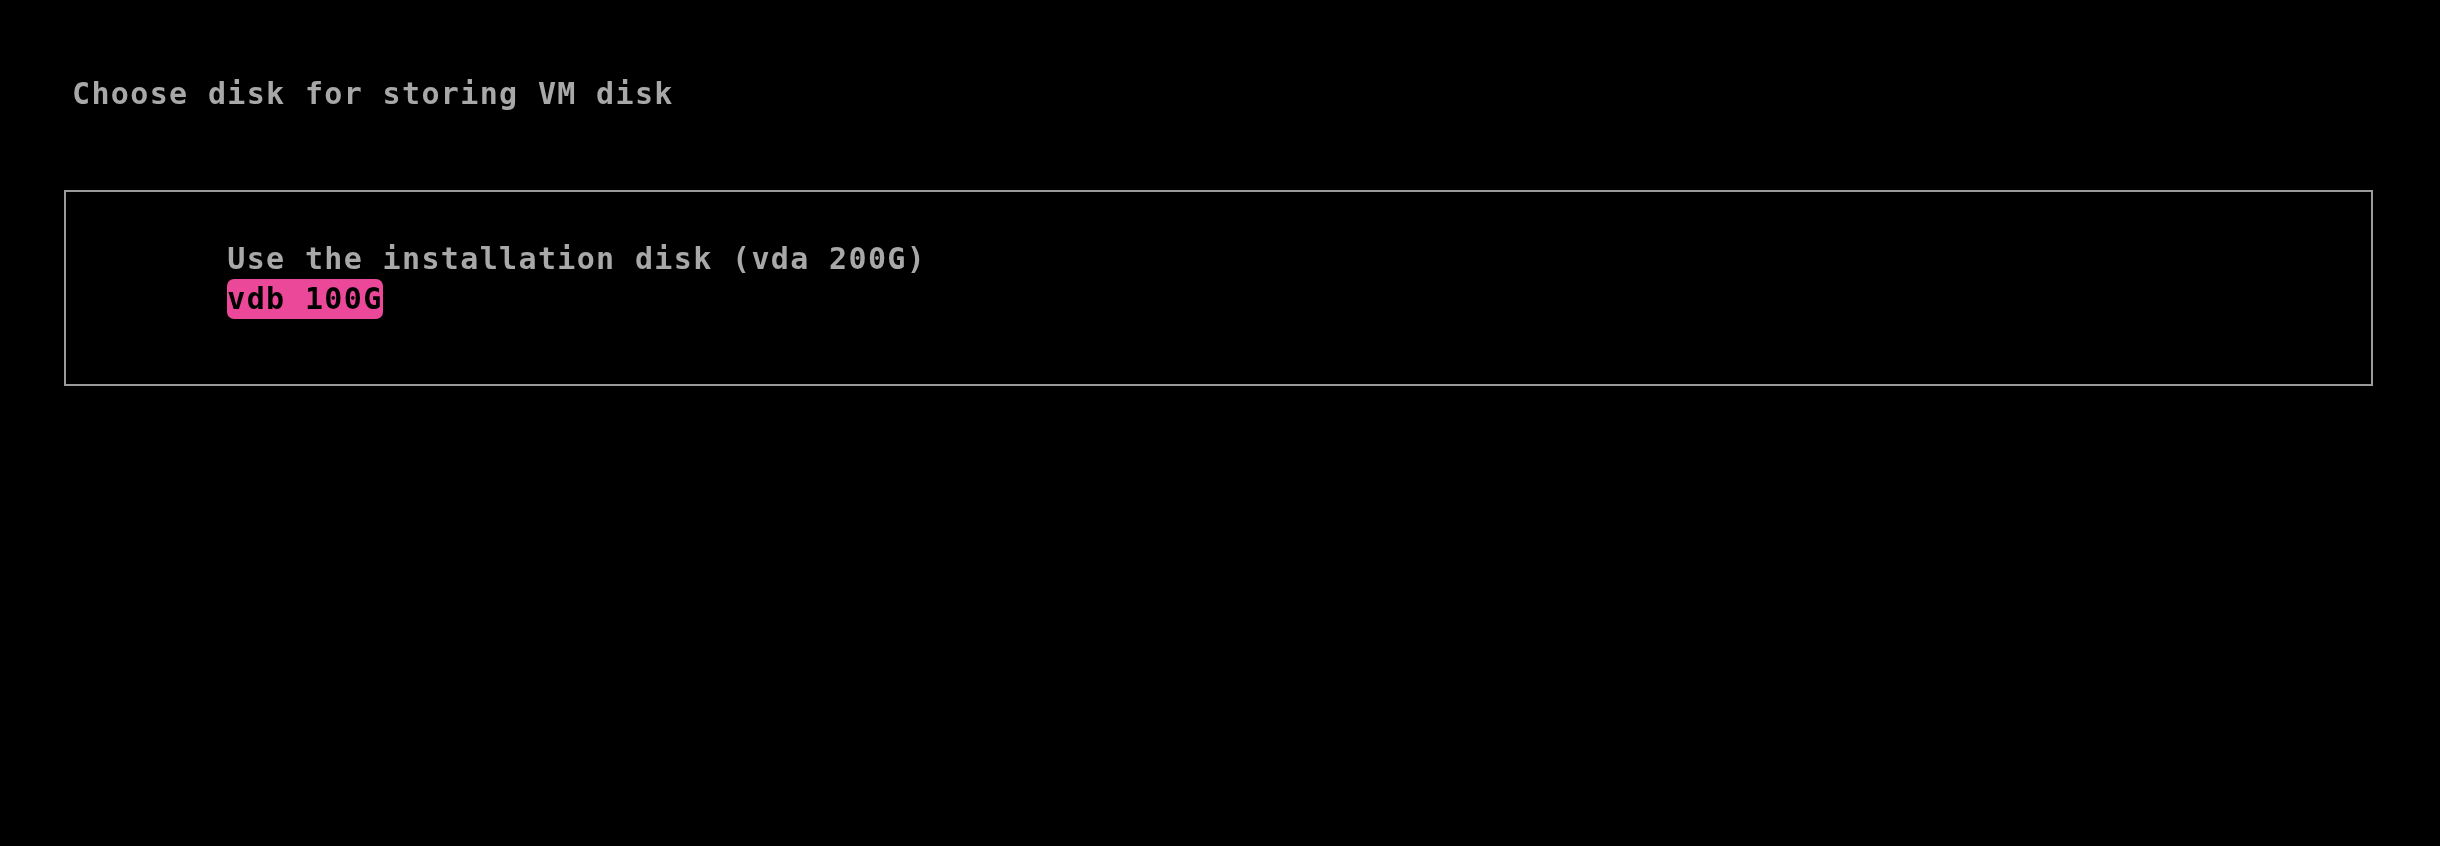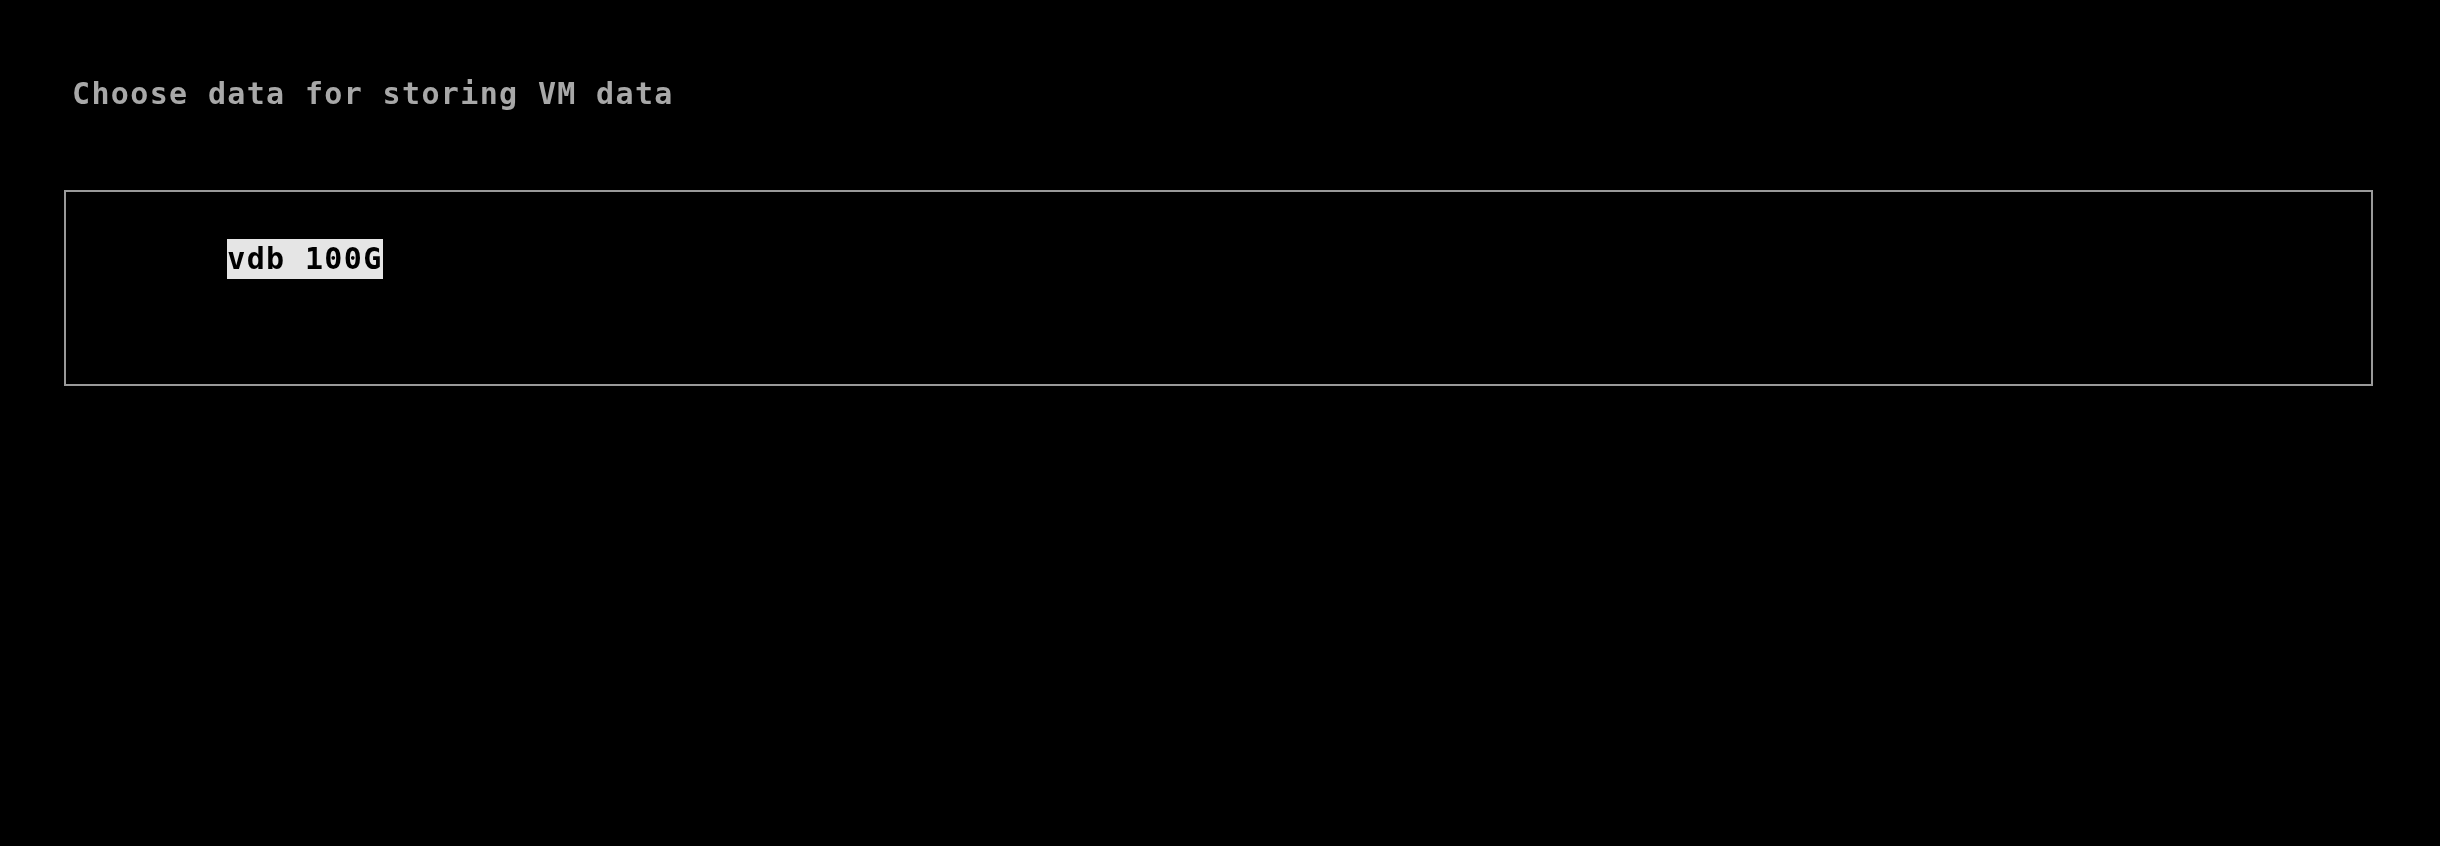--- a/index.html
+++ b/index.html
@@ -70,34 +70,38 @@
     width: 100%;
     -webkit-font-smoothing: none;
   }
 
   .list-item .txt {
     display: inline-block;
     padding: 0;
   }
 
   .list-item.selected .txt {
-    background: #e5e5e5;
+    background: #ec4899;
     color: #000000;
+    border-radius: 7px;
   }
 </style>
 </head>
 <body>
 
 <div class="screen">
 
-  <div class="prompt">Choose data for storing VM data</div>
+  <div class="prompt">Choose disk for storing VM disk</div>
 
   <div class="listbox">
     <div class="list">
 
+      <div class="list-item">
+        <span class="txt">Use the installation disk (vda 200G)</span>
+      </div>
 
       <div class="list-item selected">
         <span class="txt">vdb 100G</span>
       </div>
 
 
     </div>
   </div>
 
 </div>

